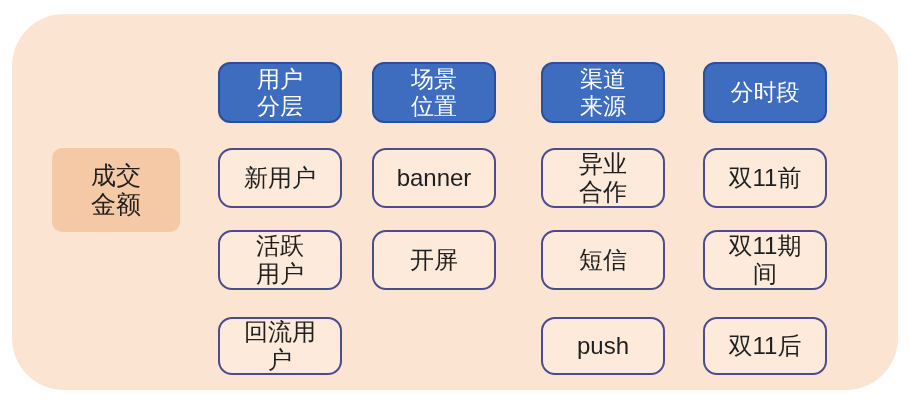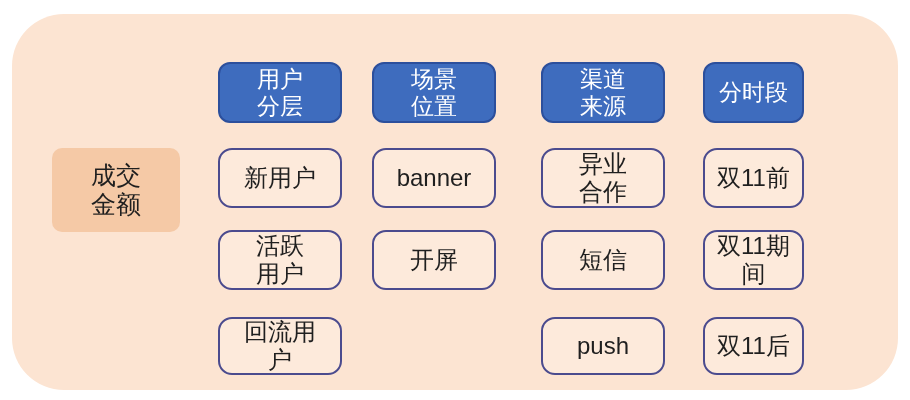--- a/index.html
+++ b/index.html
@@ -59,21 +59,21 @@
   .item-node{
     background:rgba(255,246,238,0.35);
     border:2px solid var(--item-border);
     border-radius:14px;
     color:var(--text-dark);
     font-size:24px;
   }
   .col-0{left:218px;width:124px;}
   .col-1{left:372px;width:124px;}
   .col-2{left:541px;width:124px;}
-  .col-3{left:703px;width:101px;}
+  .col-3{left:703px;width:124px;}
   .row-0{top:148px;height:60px;}
   .row-1{top:230px;height:60px;}
   .row-2{top:317px;height:58px;}
 </style>
 </head>
 <body>
 
 <div class="stage">
   <div class="canvas"></div>
 

